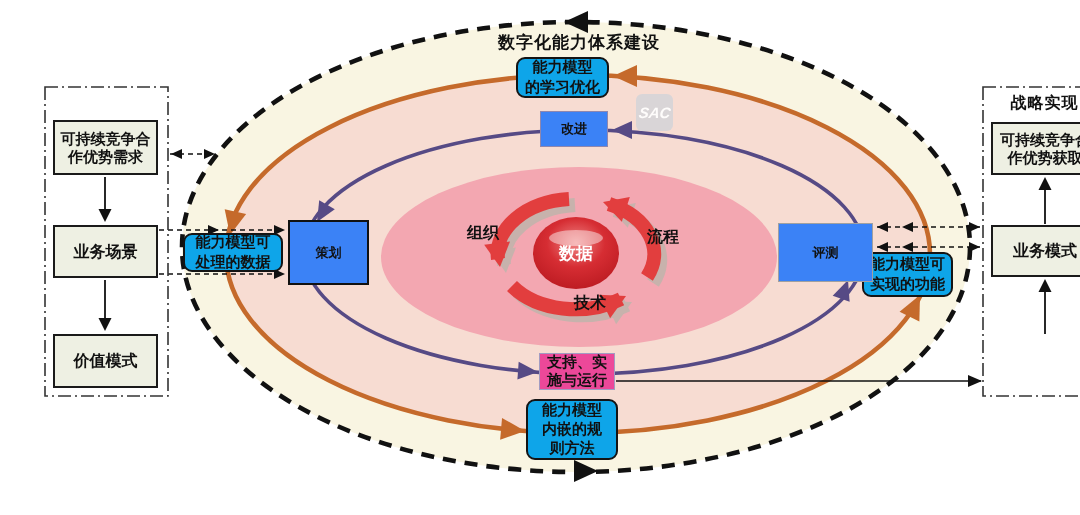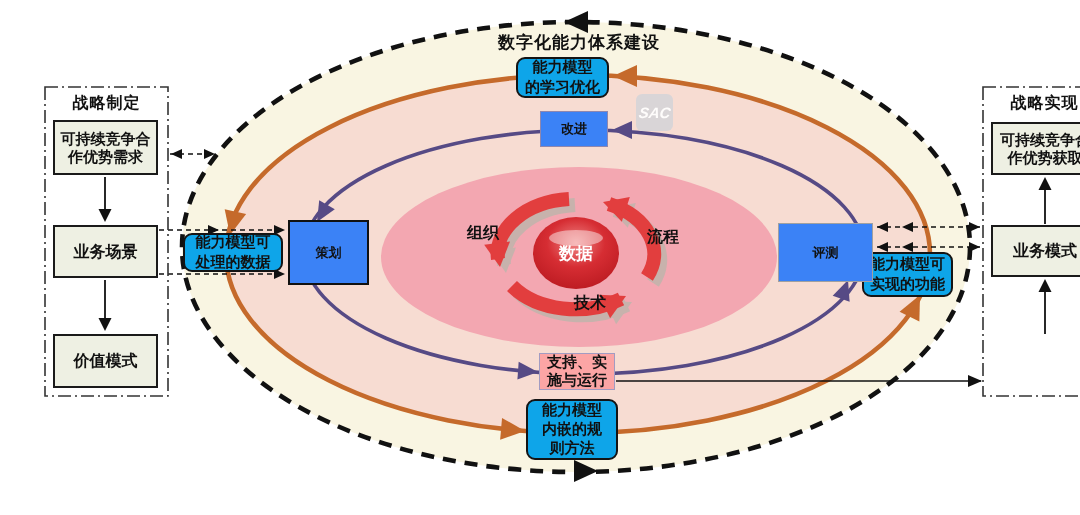--- a/index.html
+++ b/index.html
@@ -143,21 +143,20 @@
       <polygon points="0,0 -13,-6.5 -13,6.5" transform="translate(1009,279) rotate(-90)"></polygon>
     </g>
   </svg>
 
   <div class="abs toplabel" style="left:440px;top:31px;width:206px;">数字化能力体系建设</div>
 
   <div class="abs watermark flexc" style="left:600px;top:94px;width:37px;height:37px;">
     <span>SAC</span>
   </div>
 
-  <div class="abs ptitle" style="left:11px;top:93px;width:119px;">战略制定</div>
   <div class="abs sbox flexc" style="left:17px;top:120px;width:105px;height:55px;">
     <div class="txt">可持续竞争合
 作优势需求</div>
   </div>
   <div class="abs sbox flexc" style="left:17px;top:225px;width:105px;height:53px;">
     <div class="txt" style="font-size:16px;">业务场景</div>
   </div>
   <div class="abs sbox flexc" style="left:17px;top:334px;width:105px;height:54px;">
     <div class="txt" style="font-size:16px;">价值模式</div>
   </div>
@@ -191,21 +190,21 @@
 
   <div class="abs pbox flexc" style="left:504px;top:111px;width:68px;height:36px;border:1px solid #8f87ae;">
     <div class="txt">改进</div>
   </div>
   <div class="abs pbox flexc" style="left:252px;top:220px;width:81px;height:65px;border:2.5px solid #111;">
     <div class="txt">策划</div>
   </div>
   <div class="abs pbox flexc" style="left:742px;top:223px;width:95px;height:59px;border:1.5px solid #a0a0a0;">
     <div class="txt">评测</div>
   </div>
-  <div class="abs pbox flexc" style="left:503px;top:353px;width:76px;height:37px;border:1px solid #a29bc2;background:#fca5a5;font-size:15px;">
+  <div class="abs pbox flexc" style="left:503px;top:353px;width:76px;height:37px;border:1px solid #a29bc2;background:#ec4899;font-size:15px;">
     <div class="txt" style="line-height:1.15;">支持、实
 施与运行</div>
   </div>
 
   <div class="abs corelabel" style="left:505px;top:242px;width:70px;color:#fff;font-size:17px;">数据</div>
   <div class="abs corelabel" style="left:424px;top:223px;width:46px;">组织</div>
   <div class="abs corelabel" style="left:604px;top:227px;width:46px;">流程</div>
   <div class="abs corelabel" style="left:531px;top:293px;width:46px;">技术</div>
 
 

